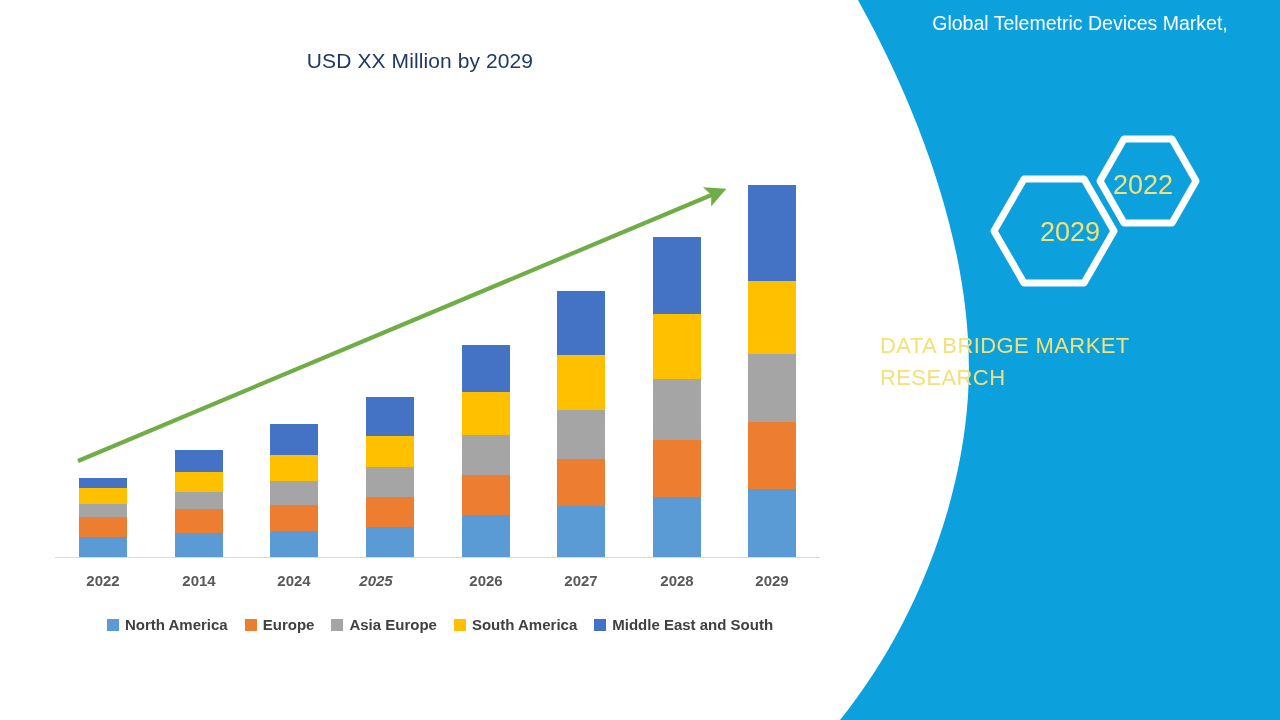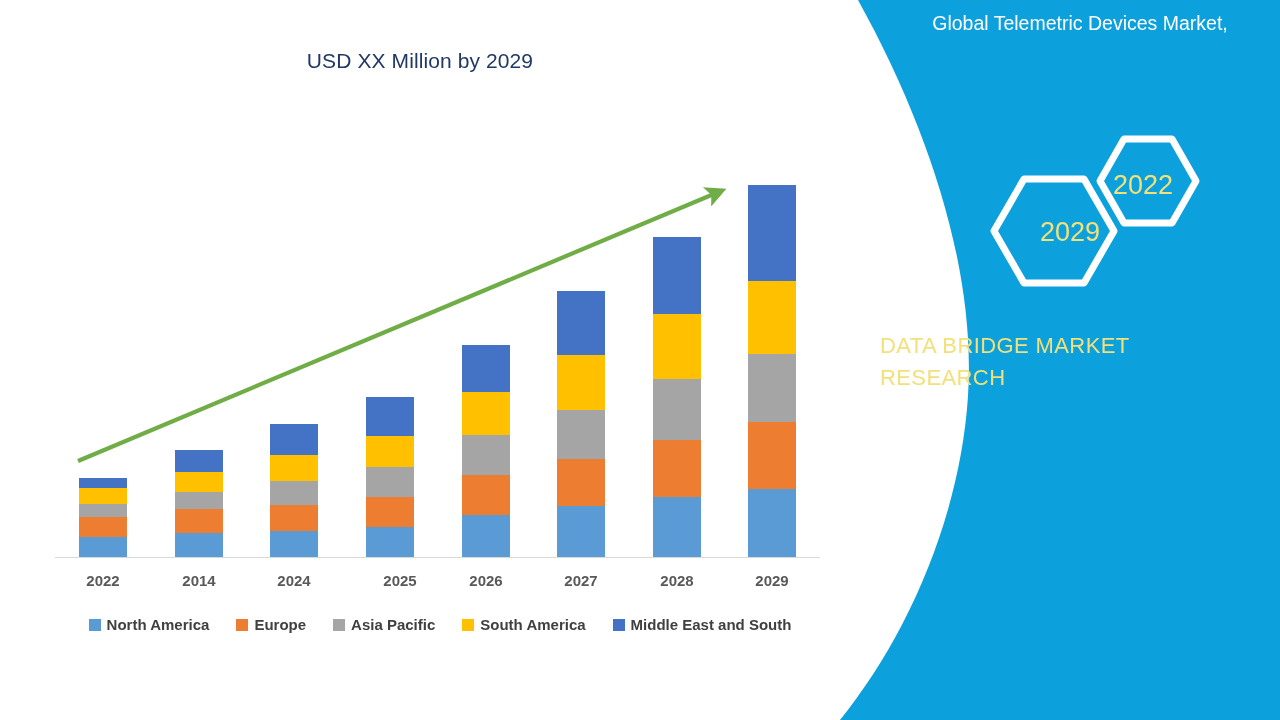--- a/index.html
+++ b/index.html
@@ -64,21 +64,21 @@
     position:absolute; left:55px; top:572px; width:765px; height:26px;
   }
   .x-label {
     position:absolute; top:0; width:96px; text-align:center;
     font-size:15px; font-weight:bold; color:#595959;
   }
 
   
   #legend {
     position:absolute; left:50px; top:616px; width:780px;
-    display:flex; align-items:center; justify-content:center; gap:27px;
+    display:flex; align-items:center; justify-content:center; gap:17px;
   }
   .legend-item { display:flex; align-items:center; gap:6px; }
   .legend-swatch { width:12px; height:12px; flex:0 0 12px; }
   .legend-text { font-size:15px; font-weight:bold; color:#404040; white-space:nowrap; }
 
   
   #right-content {
     position:absolute; left:880px; top:0; width:400px; height:618px; z-index:3;
   }
   #panel-title {
@@ -204,39 +204,39 @@
         <line x1="23" y1="311" x2="666" y2="41" stroke="#70AD47" stroke-width="4.2" marker-end="url(#arrowhead)"></line>
       </svg>
 
       <div id="baseline" style="background: rgb(217, 217, 217);"></div>
     </div>
 
     <div id="x-axis">
         <div class="x-label" style="left: 0px; width: 96px;">2022</div>
         <div class="x-label" style="left: 96px; width: 96px;">2014</div>
         <div class="x-label" style="left: 191px; width: 96px;">2024</div>
-        <div class="x-label" style="left: 297px; width: 96px;">2025</div>
+        <div class="x-label" style="left: 273px; width: 96px; font-style: italic;">2025</div>
         <div class="x-label" style="left: 383px; width: 96px;">2026</div>
         <div class="x-label" style="left: 478px; width: 96px;">2027</div>
         <div class="x-label" style="left: 574px; width: 96px;">2028</div>
         <div class="x-label" style="left: 669px; width: 96px;">2029</div>
       </div>
 
     <div id="legend">
         <div class="legend-item">
           <span class="legend-swatch" style="background: rgb(91, 155, 213);"></span>
           <span class="legend-text">North America</span>
         </div>
         <div class="legend-item">
           <span class="legend-swatch" style="background: rgb(237, 125, 49);"></span>
           <span class="legend-text">Europe</span>
         </div>
         <div class="legend-item">
           <span class="legend-swatch" style="background: rgb(165, 165, 165);"></span>
-          <span class="legend-text">Asia Pacific</span>
+          <span class="legend-text">Asia Europe</span>
         </div>
         <div class="legend-item">
           <span class="legend-swatch" style="background: rgb(255, 192, 0);"></span>
           <span class="legend-text">South America</span>
         </div>
         <div class="legend-item">
           <span class="legend-swatch" style="background: rgb(68, 114, 196);"></span>
           <span class="legend-text">Middle East and South</span>
         </div>
       </div>

